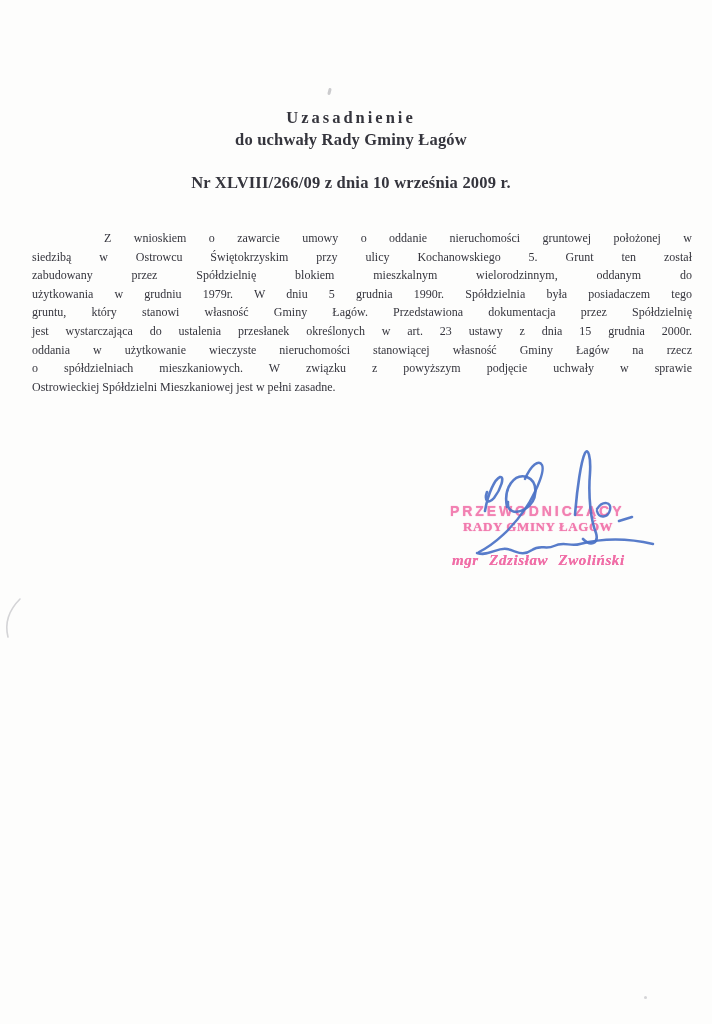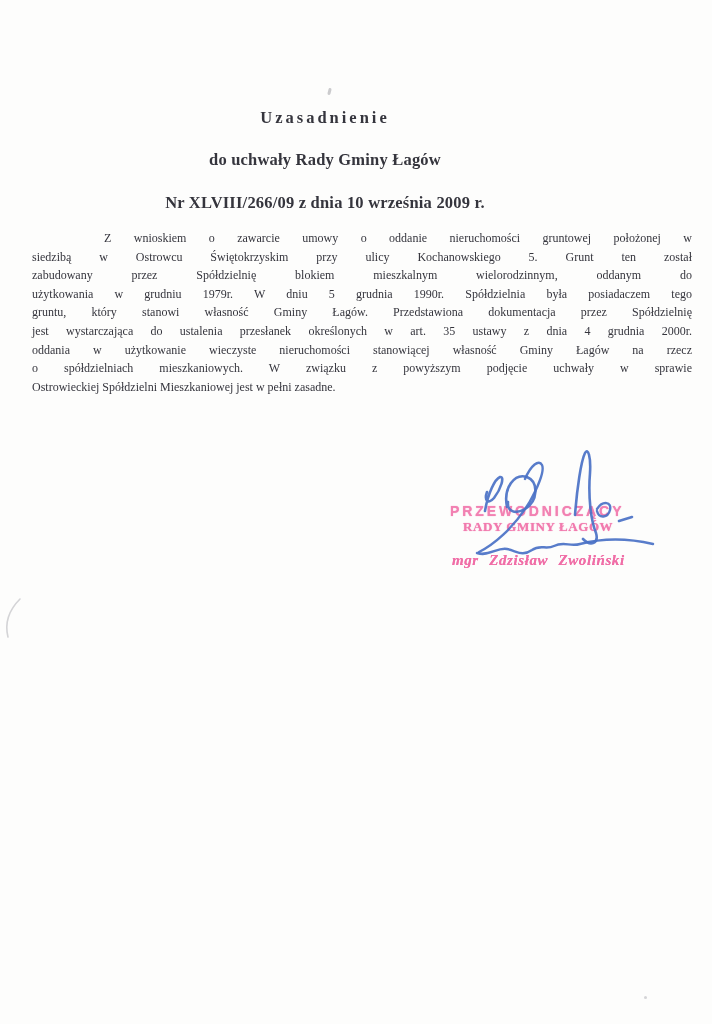--- a/index.html
+++ b/index.html
@@ -18,21 +18,21 @@
     left: 0;
     top: 107px;
     width: 650px;
     text-align: center;
     font-weight: bold;
     font-size: 16.5px;
     line-height: 21.5px;
     color: #2e2f37;
   }
   .title-heading { letter-spacing: 3px; }
-  .title-sub     { letter-spacing: 0.2px; margin-top: 20px; }
+  .title-sub     { letter-spacing: 0.2px; }
   .title-ref     { letter-spacing: 0.2px; margin-top: 22px; }
 
   
   .body-text {
     position: absolute;
     left: 32px;
     top: 229px;
     width: 660px;
     font-size: 12px;
     line-height: 18.6px;
@@ -123,34 +123,34 @@
     border-radius: 50%;
   }
 </style>
 </head>
 <body>
 
 <div class="page" style="background-color: rgb(253, 253, 252);">
 
   <div class="speck-top"></div>
 
-  <div class="title-block" style="color: rgb(53, 53, 61);">
+  <div class="title-block" style="color: rgb(53, 53, 61); padding-left: 26px;">
     <div class="title-heading">Uzasadnienie</div>
     <div class="title-sub">do uchwały Rady Gminy Łagów</div>
     <div class="title-ref">Nr XLVIII/266/09 z dnia 10 września 2009 r.</div>
   </div>
 
   <div class="body-text" style="color: rgb(53, 53, 61);">
 
   <div class="body-line">Z wnioskiem o zawarcie umowy o oddanie nieruchomości gruntowej położonej w</div>
       <div class="body-line">siedzibą w Ostrowcu Świętokrzyskim przy ulicy Kochanowskiego 5. Grunt ten został</div>
       <div class="body-line">zabudowany przez Spółdzielnię blokiem mieszkalnym wielorodzinnym, oddanym do</div>
       <div class="body-line">użytkowania w grudniu 1979r. W dniu 5 grudnia 1990r. Spółdzielnia była posiadaczem tego</div>
       <div class="body-line">gruntu, który stanowi własność Gminy Łagów. Przedstawiona dokumentacja przez Spółdzielnię</div>
-      <div class="body-line">jest wystarczająca do ustalenia przesłanek określonych w art. 35 ustawy z dnia 4 grudnia 2000r.</div>
+      <div class="body-line">jest wystarczająca do ustalenia przesłanek określonych w art. 23 ustawy z dnia 15 grudnia 2000r.</div>
       <div class="body-line">oddania w użytkowanie wieczyste nieruchomości stanowiącej własność Gminy Łagów na rzecz</div>
       <div class="body-line">o spółdzielniach mieszkaniowych. W związku z powyższym podjęcie uchwały w sprawie</div>
       <div class="body-line">Ostrowieckiej Spółdzielni Mieszkaniowej jest w pełni zasadne.</div>
     </div>
 
   <div class="stamp-role" style="color: rgb(239, 95, 158);">PRZEWODNICZĄCY</div>
   <div class="stamp-org" style="color: rgb(239, 95, 158);">RADY GMINY ŁAGÓW</div>
   <div class="stamp-name" style="color: rgb(239, 95, 158);">mgr Zdzisław Zwoliński</div>
 
   <svg class="signature-svg" viewBox="0 0 235 150" xmlns="http://www.w3.org/2000/svg" aria-hidden="true">

